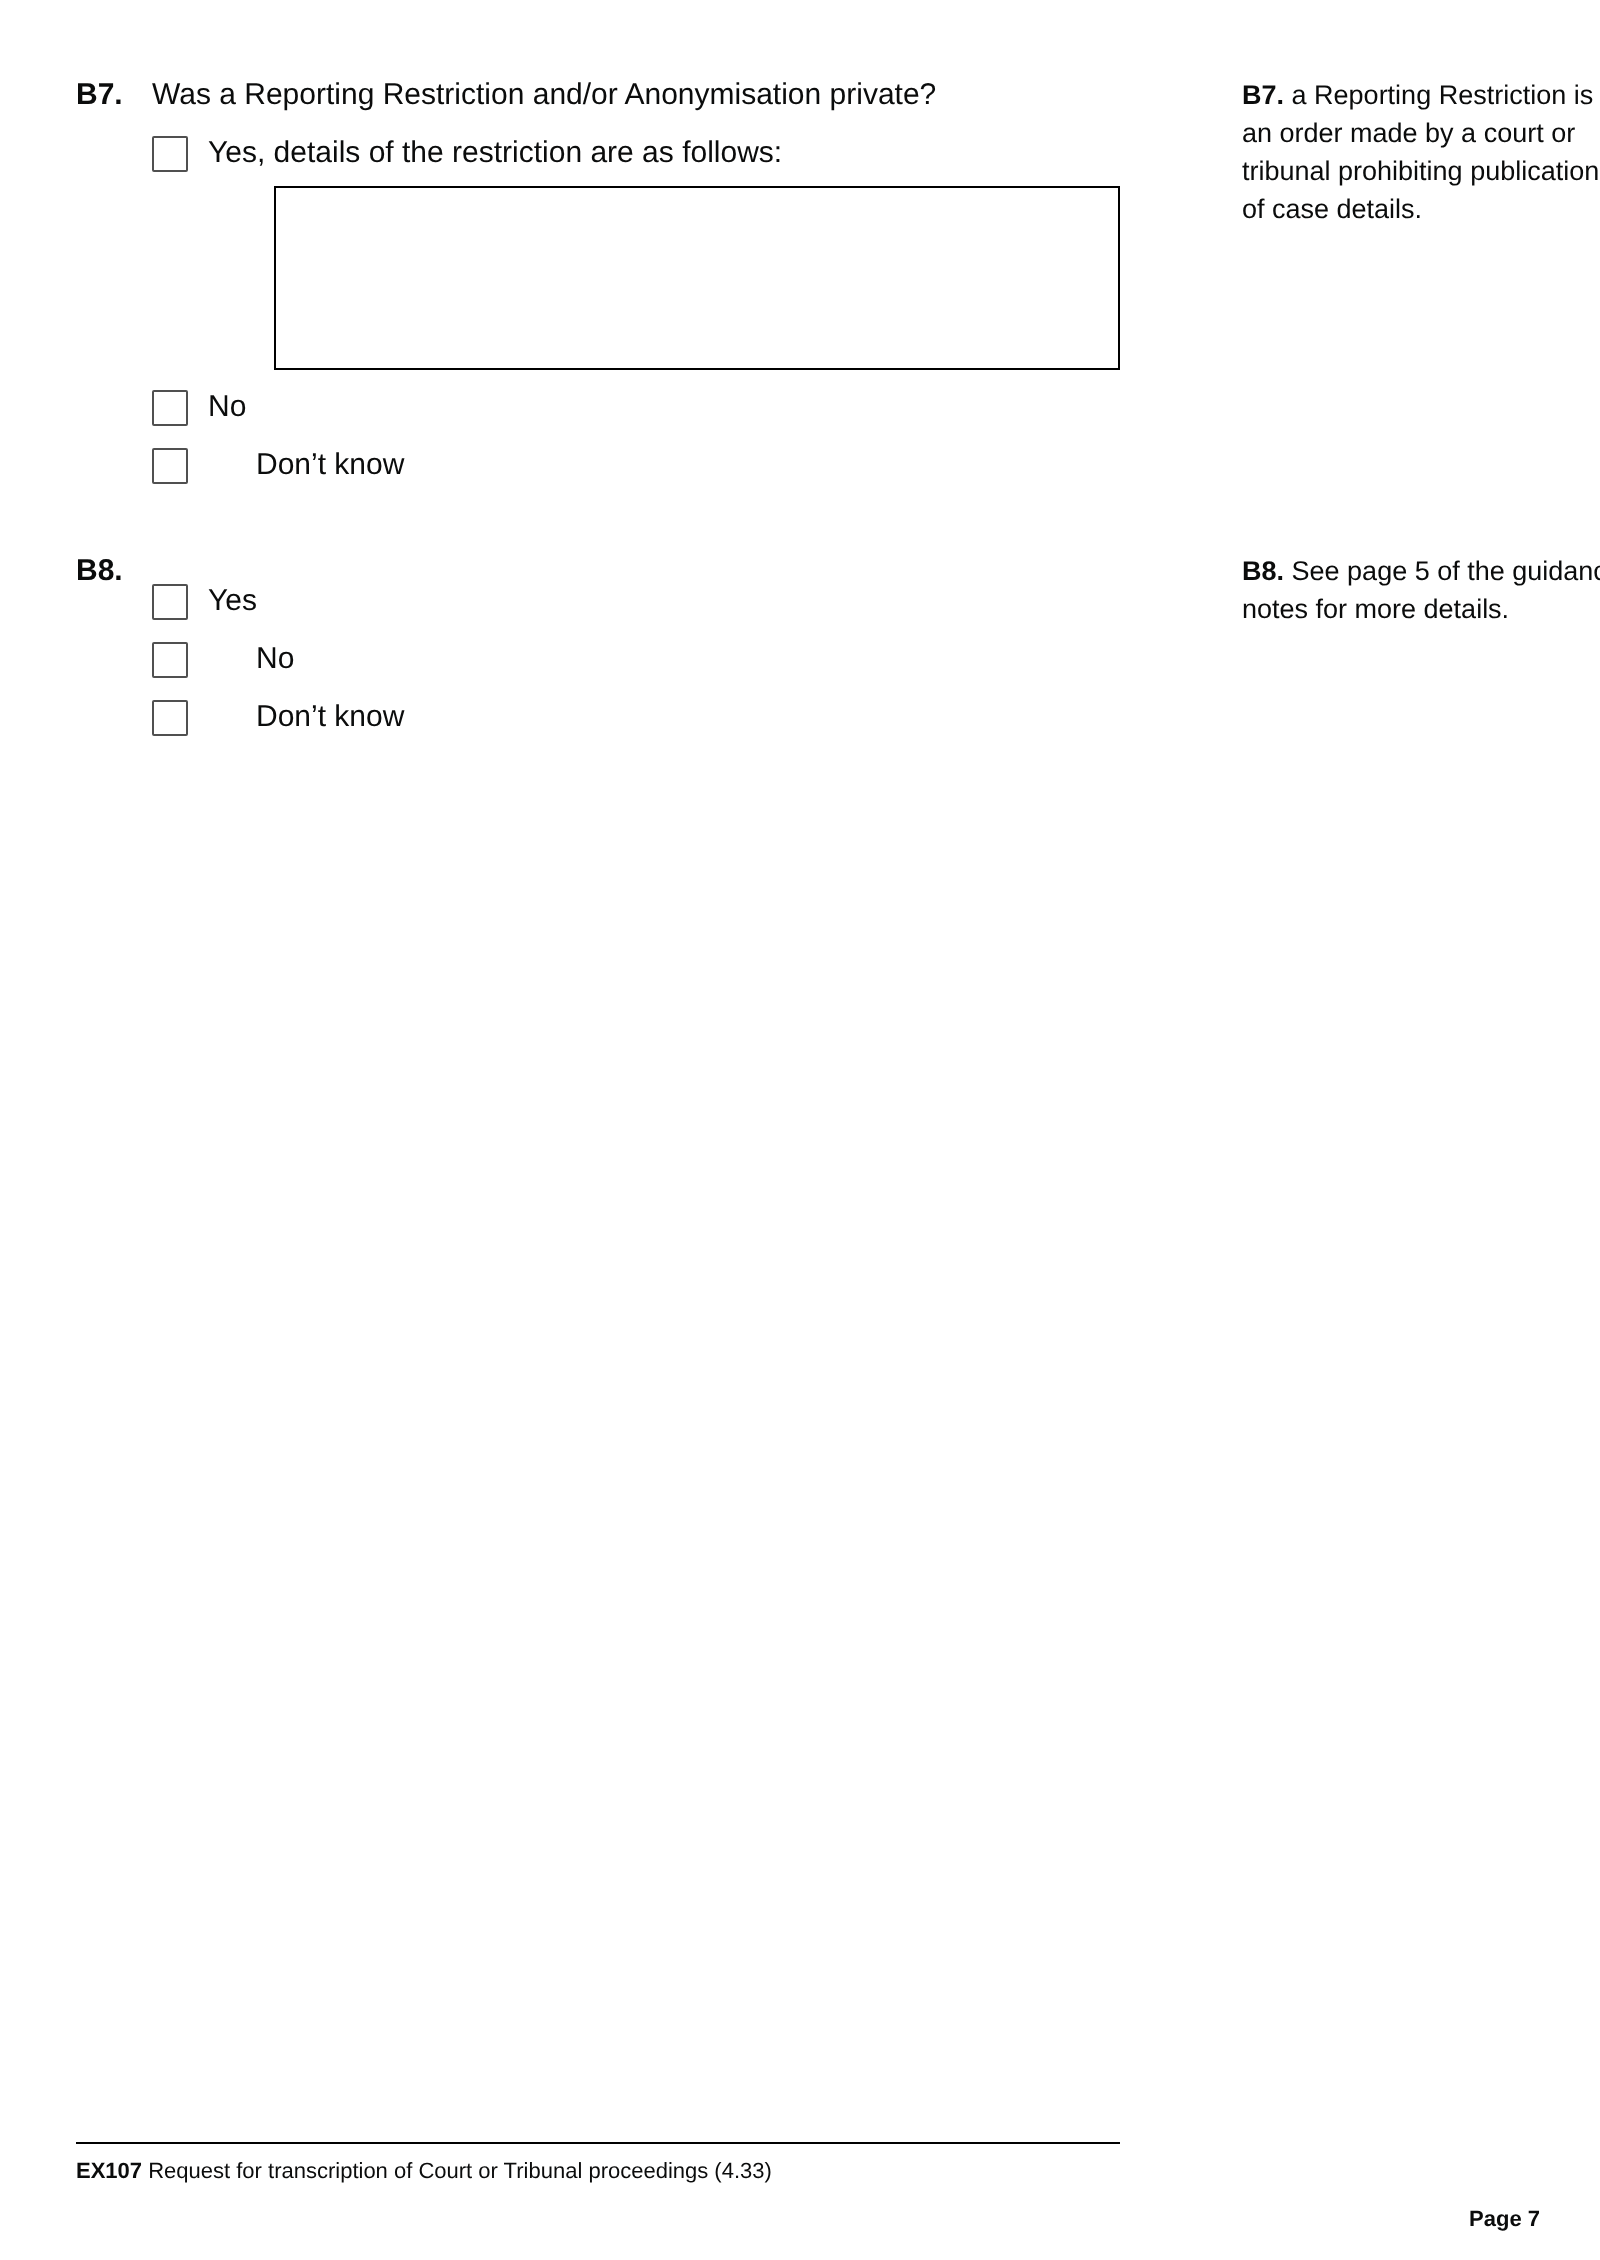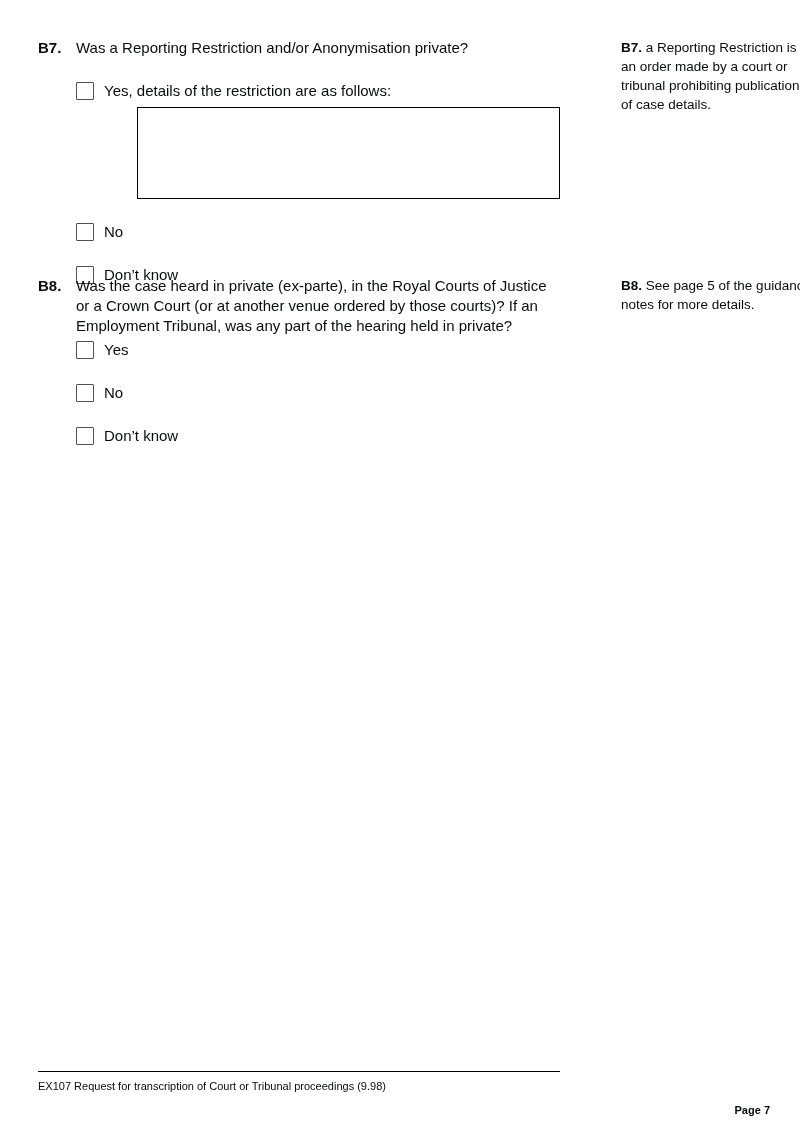--- a/index.html
+++ b/index.html
@@ -85,26 +85,26 @@
     width: 522px;
     border-top: 1.5px solid #000000;
   }
   .footer-text {
     position: absolute;
     left: 38px;
     top: 1079px;
     font-size: 11px;
     line-height: 14px;
   }
-  .footer-text strong { font-weight: normal; text-align: center; }
+  .footer-text strong { font-weight: bold; text-align: center; }
 
   
-  .mt-q  { margin-top: 24px; }
-  .mt-opt { margin-top: 25px; }
-  .mt-opt-first-b8 { margin-top: 5px; }
+  .mt-q  { margin-top: 10px; }
+  .mt-opt { margin-top: 11px; gap: 24px; }
+  .mt-opt-first-b8 { margin-top: 16px; }
 </style>
 </head>
 <body>
 
 <section class="question" style="top:38px">
   <span class="q-num">B7.</span>
   <div class="q-body">
     <div class="q-text">Was a Reporting Restriction and/or Anonymisation private?</div>
 
     <div class="opt mt-q">
@@ -127,21 +127,20 @@
 </section>
 
 <aside class="note" style="top:38px">
   <strong>B7.</strong>
   <span>a Reporting Restriction is an order made by a court or tribunal prohibiting publication of case details.</span>
 </aside>
 
 <section class="question" style="top:276px">
   <span class="q-num">B8.</span>
   <div class="q-body">
-    <div class="q-text">Was the case heard in private (ex-parte), in the Royal Courts of Justice or a Crown Court (or at another venue ordered by those courts)? If an Employment Tribunal, was any part of the hearing held in private?</div>
 
     <div class="opt mt-opt-first-b8">
       <span class="checkbox"></span>
       <span class="opt-label">Yes</span>
     </div>
 
     <div class="opt mt-opt">
       <span class="checkbox"></span>
       <span class="opt-label">No</span>
     </div>
@@ -155,14 +154,14 @@
 
 <aside class="note" style="top:276px">
   <strong>B8.</strong>
   <span>See page 5 of the guidance notes for more details.</span>
 </aside>
 
 <div class="page-number">Page 7</div>
 <div class="footer-line"></div>
 <div class="footer-text">
   <strong>EX107</strong>
-  <span>Request for transcription of Court or Tribunal proceedings (9.98)</span>
+  <span>Request for transcription of Court or Tribunal proceedings (4.33)</span>
 </div>
 
 </body></html>

